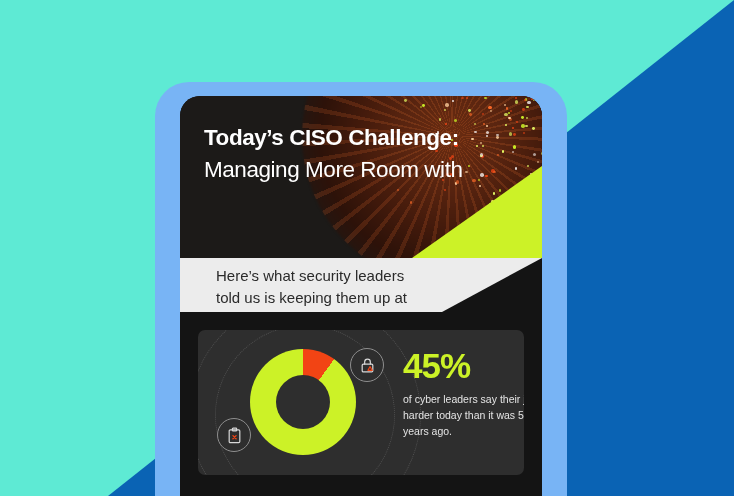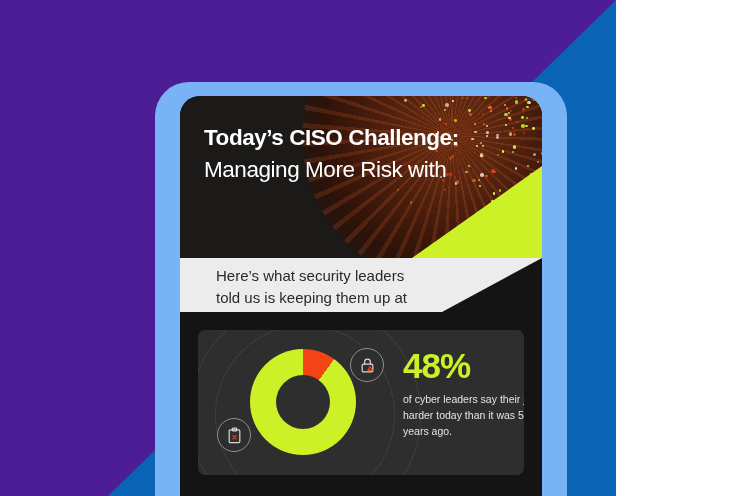--- a/index.html
+++ b/index.html
@@ -7,23 +7,23 @@
   html, body {
     width: 750px;
     height: 496px;
     overflow: hidden;
     font-family: "Liberation Sans", sans-serif;
   }
 
   
   #stage {
     position: relative;
-    width: 616px;
+    width: 734px;
     height: 496px;
-    background: #4c1d95;
+    background: #5eead4;
     overflow: hidden;
   }
 
   
   #bg-wedge {
     position: absolute;
     inset: 0;
     background: #0a63b4;
     clip-path: polygon(100% 0, 100% 100%, 108px 100%);
     z-index: 1;
@@ -368,21 +368,21 @@
             <i style="left: 343px; top: 35.8px; width: 2px; height: 2px; background: rgb(242, 68, 20); opacity: 0.63;"></i>
             <i style="left: 288.1px; top: 13.2px; width: 2.8px; height: 2.8px; background: rgb(232, 255, 102); opacity: 0.79;"></i>
             <i style="left: 275.9px; top: 84.4px; width: 3.5px; height: 3.5px; background: rgb(255, 106, 40); opacity: 0.62;"></i>
             <i style="left: 359.2px; top: 140.3px; width: 2px; height: 2px; background: rgb(232, 255, 102); opacity: 0.88;"></i>
           </div>
         <div id="hero-lime"></div>
 
         <div id="hero-text">
           <h1>
             <span class="ln1">Today’s CISO Challenge:</span>
-            <span class="ln2">Managing More Risk with</span>
+            <span class="ln2">Managing More Room with</span>
           </h1>
         </div>
       </div>
 
       <div id="intro">
         <div id="intro-cut"></div>
         <p>Here’s what security leaders told us is keeping them up at night—and what the most mature programs are doing about it.</p>
       </div>
 
       <div id="body">
@@ -406,21 +406,21 @@
 
           <div class="badge" id="badge-clip">
             <svg width="17" height="17" viewBox="0 0 24 24" fill="none" stroke="#d8d8d8" stroke-width="1.7" stroke-linecap="round" stroke-linejoin="round">
               <rect x="4.5" y="4" width="15" height="18" rx="1.6"></rect>
               <rect x="9" y="1.6" width="6" height="4" rx="1"></rect>
               <path d="M9.8 12.2l4.4 4.4M14.2 12.2l-4.4 4.4" stroke="#f24414" stroke-width="1.9"></path>
             </svg>
           </div>
 
           <div id="stat-text">
-            <div id="stat-number">48%</div>
+            <div id="stat-number">45%</div>
             <div id="stat-desc">of cyber leaders say their job is harder today than it was 5 years ago.</div>
           </div>
         </div>
 
         <div id="section-heading">Top causes of sleepless nights:</div>
 
       </div>
     </div>
   </div>
 </div>

